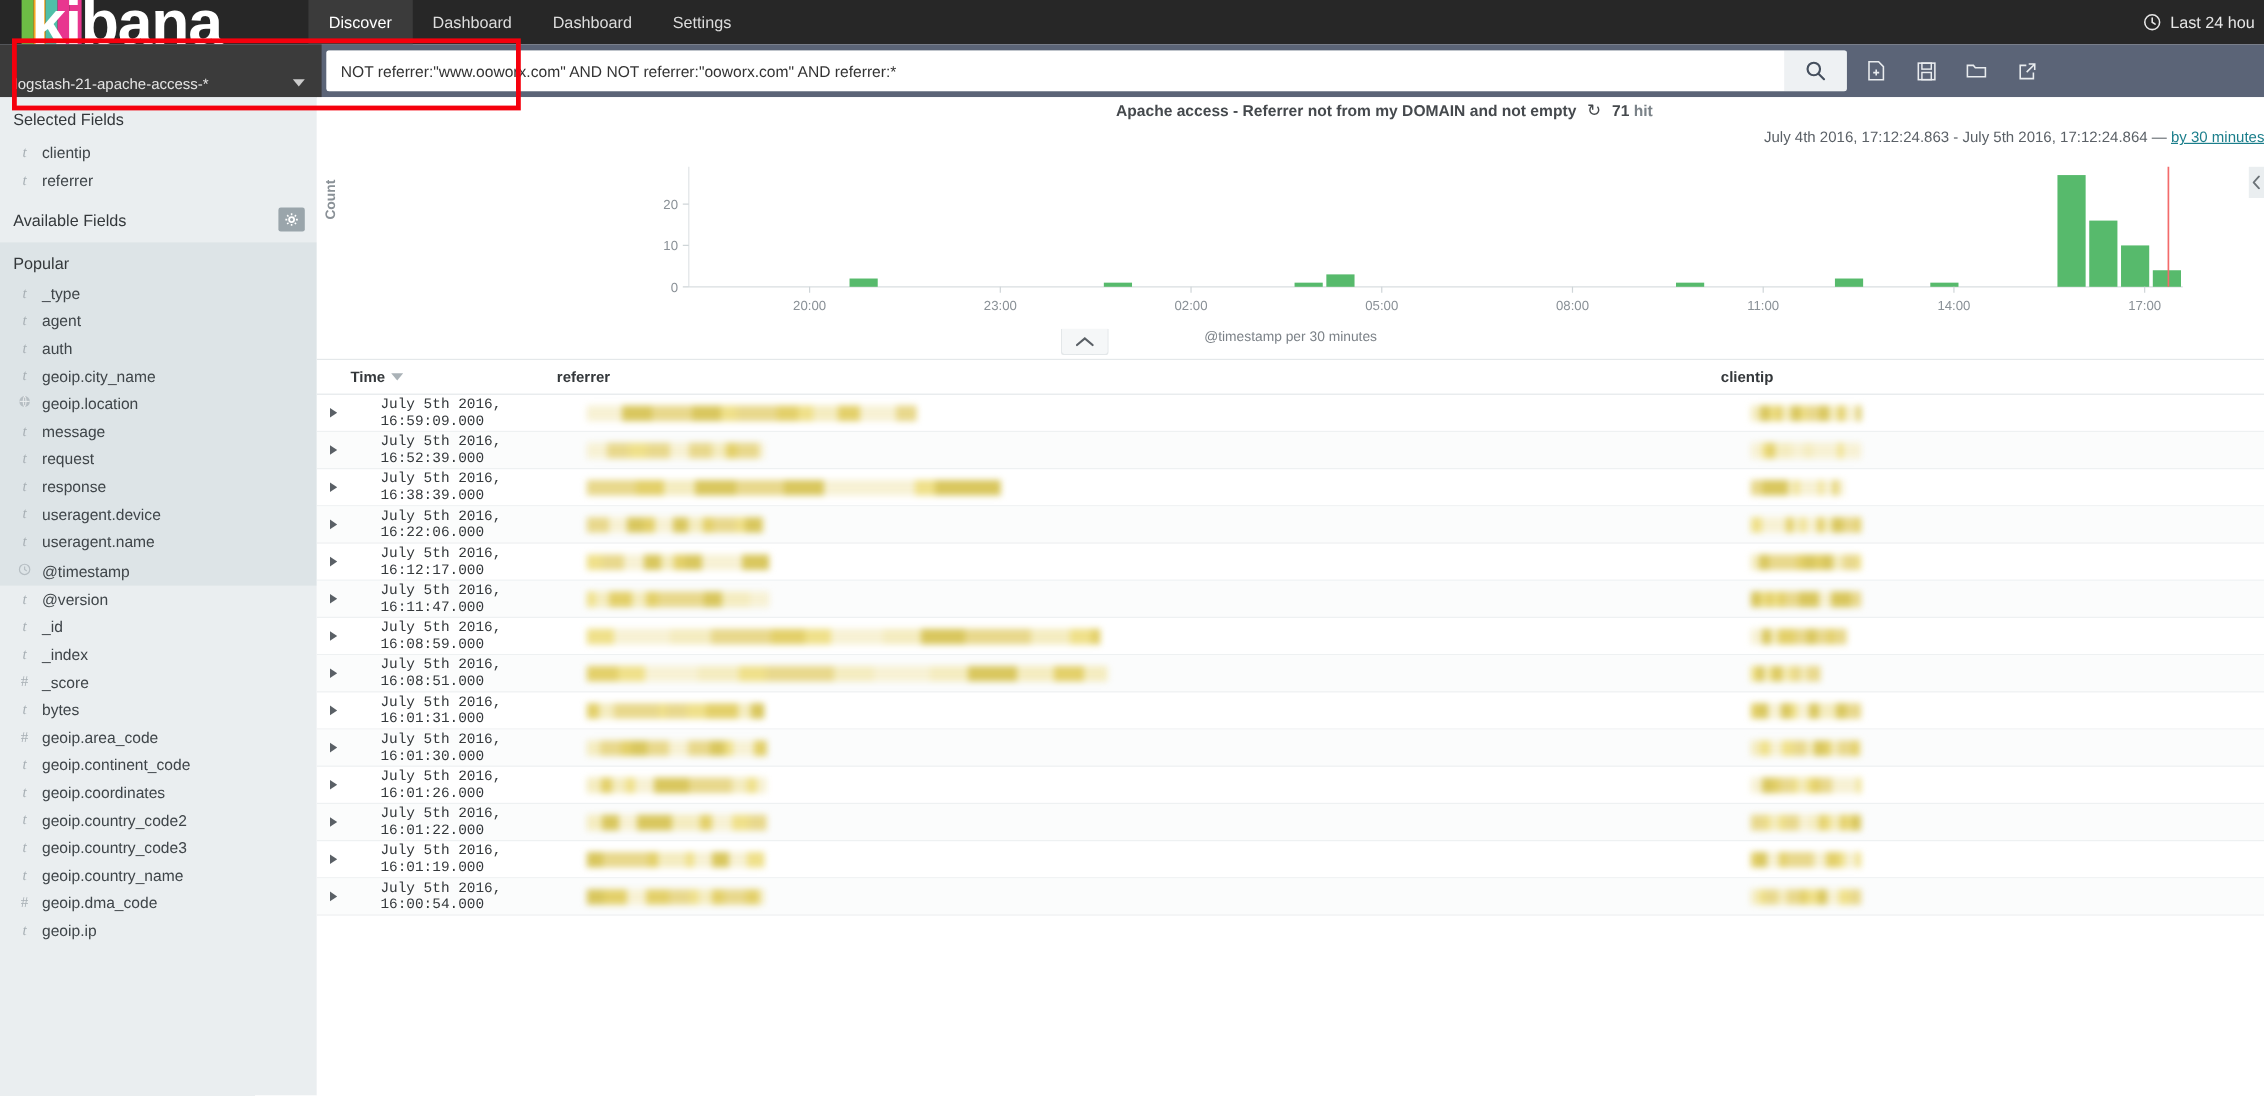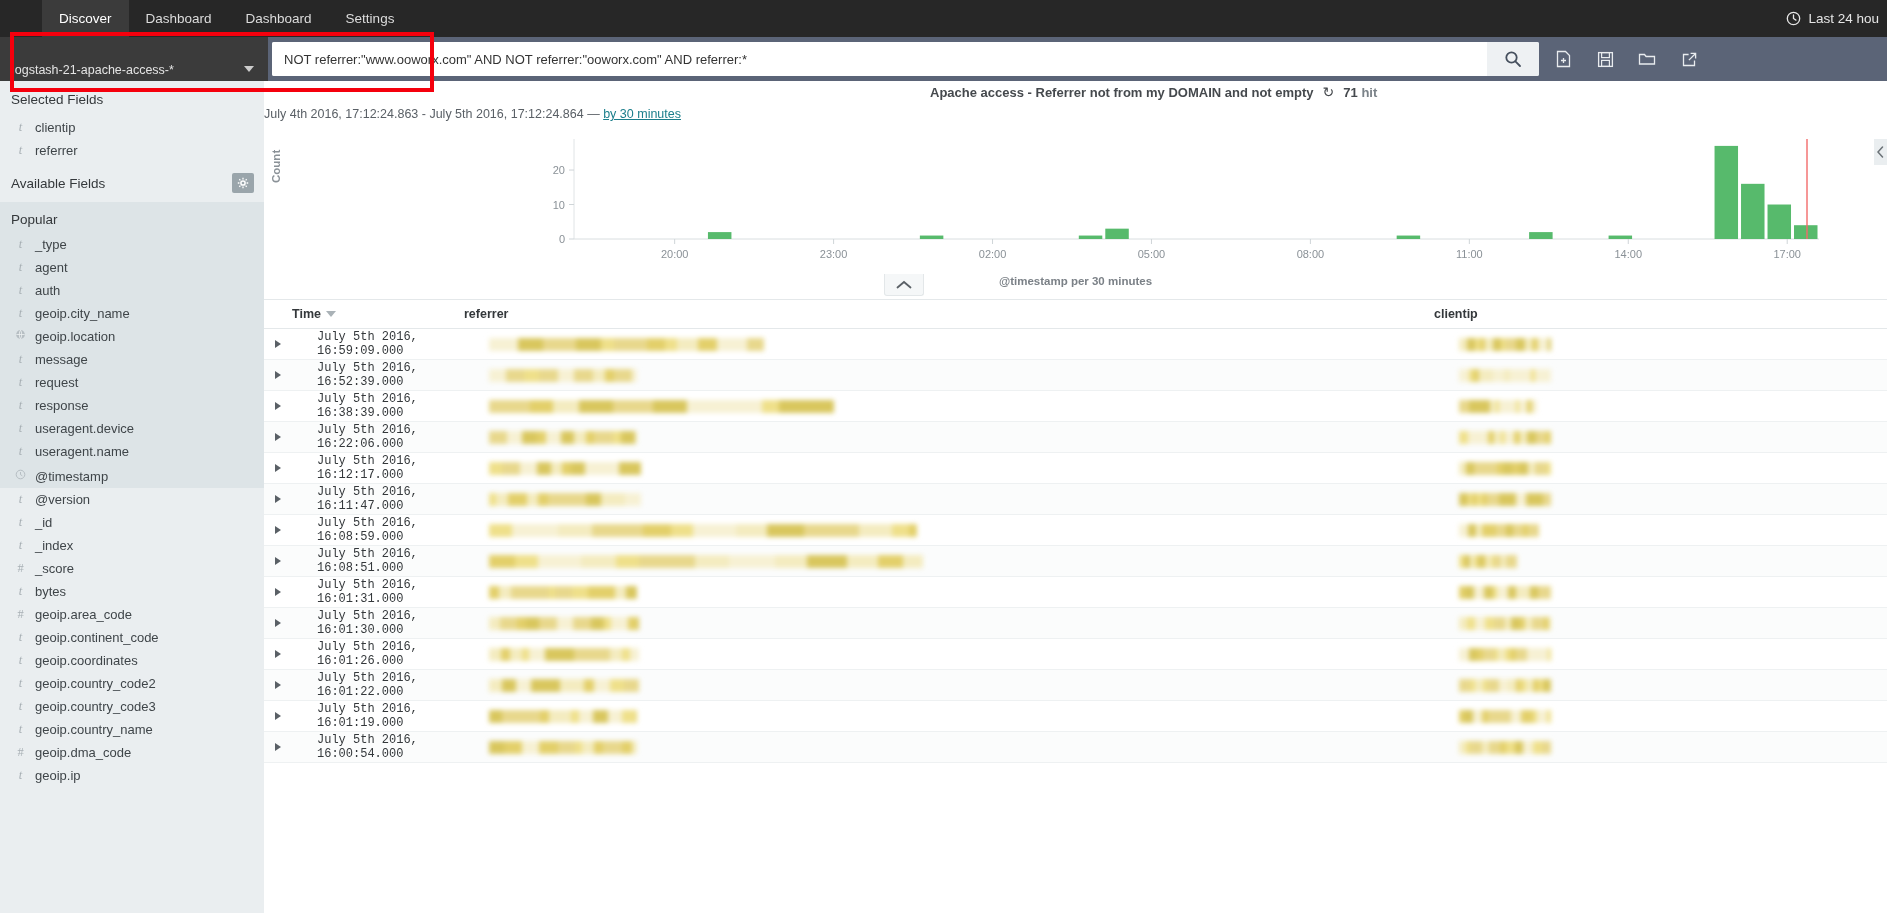--- a/index.html
+++ b/index.html
@@ -110,32 +110,32 @@
     display: flex; align-items: center; gap: 9px;
     font-size: 13px; font-weight: bold; color: #45494d;
   }
   .saved-bar .refresh { font-size: 14px; font-weight: normal; }
   .hits { color: #7a8288; font-weight: bold; }
   .hits b { color: #45494d; }
 
   
   .chart-wrap { position: absolute; top: 20px; left: 0; width: 1623px; height: 200px; }
   .chart-title {
-    text-align: left; font-size: 12.5px; color: #5a6066; padding-top: 6px;
+    text-align: right; font-size: 12.5px; color: #5a6066; padding-top: 6px;
   }
   .chart-title a { color: #1b7e8b; text-decoration: underline; }
   .chart-area { position: absolute; top: 30px; left: 0; width: 1623px; height: 140px; }
   .ylabel {
     position: absolute; left: 6px; top: 52px;
     font-size: 11.5px; color: #8a9197; font-weight: bold;
     transform: rotate(-90deg); transform-origin: left top;
   }
   .xlabel {
     position: absolute; top: 174px; width: 1623px; text-align: center;
-    font-size: 11.5px; color: #7b8187; font-weight: bold;
+    font-size: 11.5px; color: #7b8187; font-weight: normal;
   }
   svg.hist { position: absolute; left: 0; top: 0; }
 
   .collapse-btn {
     position: absolute; top: 193px; left: 620px; width: 40px; height: 22px;
     background: #f5f7f8; border: 1px solid #e3e7e9; border-top: 0;
     border-radius: 0 0 3px 3px; display: flex; align-items: center;
     justify-content: center; cursor: pointer;
   }
 
@@ -172,20 +172,30 @@
   
   .annot {
     position: absolute; border: 4px solid #f5000d;
     pointer-events: none; z-index: 40;
   }
 </style>
 </head>
 <body>
 
 <div class="topnav">
+  <div class="logo-wrap">
+    <div class="logo-bars">
+      <i style="background:#6dbd45"></i>
+        <i style="background:#f5a623"></i>
+        <i style="background:#4fbfa8"></i>
+        <i style="background:#e8368f"></i>
+        <i style="background:#e8368f"></i>
+    </div>
+    <div class="logo-text">kibana</div>
+  </div>
   <div class="navtabs">
     <a class="navtab active">Discover</a>
     <a class="navtab">Dashboard</a>
     <a class="navtab">Dashboard</a>
     <a class="navtab">Settings</a>
   </div>
   <div class="nav-right">
     <svg class="clock-ic" viewBox="0 0 16 16">
       <circle cx="8" cy="8" r="6.6" fill="none" stroke="#e6e6e6" stroke-width="1.4"></circle>
       <path d="M8 4.2V8l2.6 1.7" stroke="#e6e6e6" stroke-width="1.4" fill="none" stroke-linecap="round"></path>

